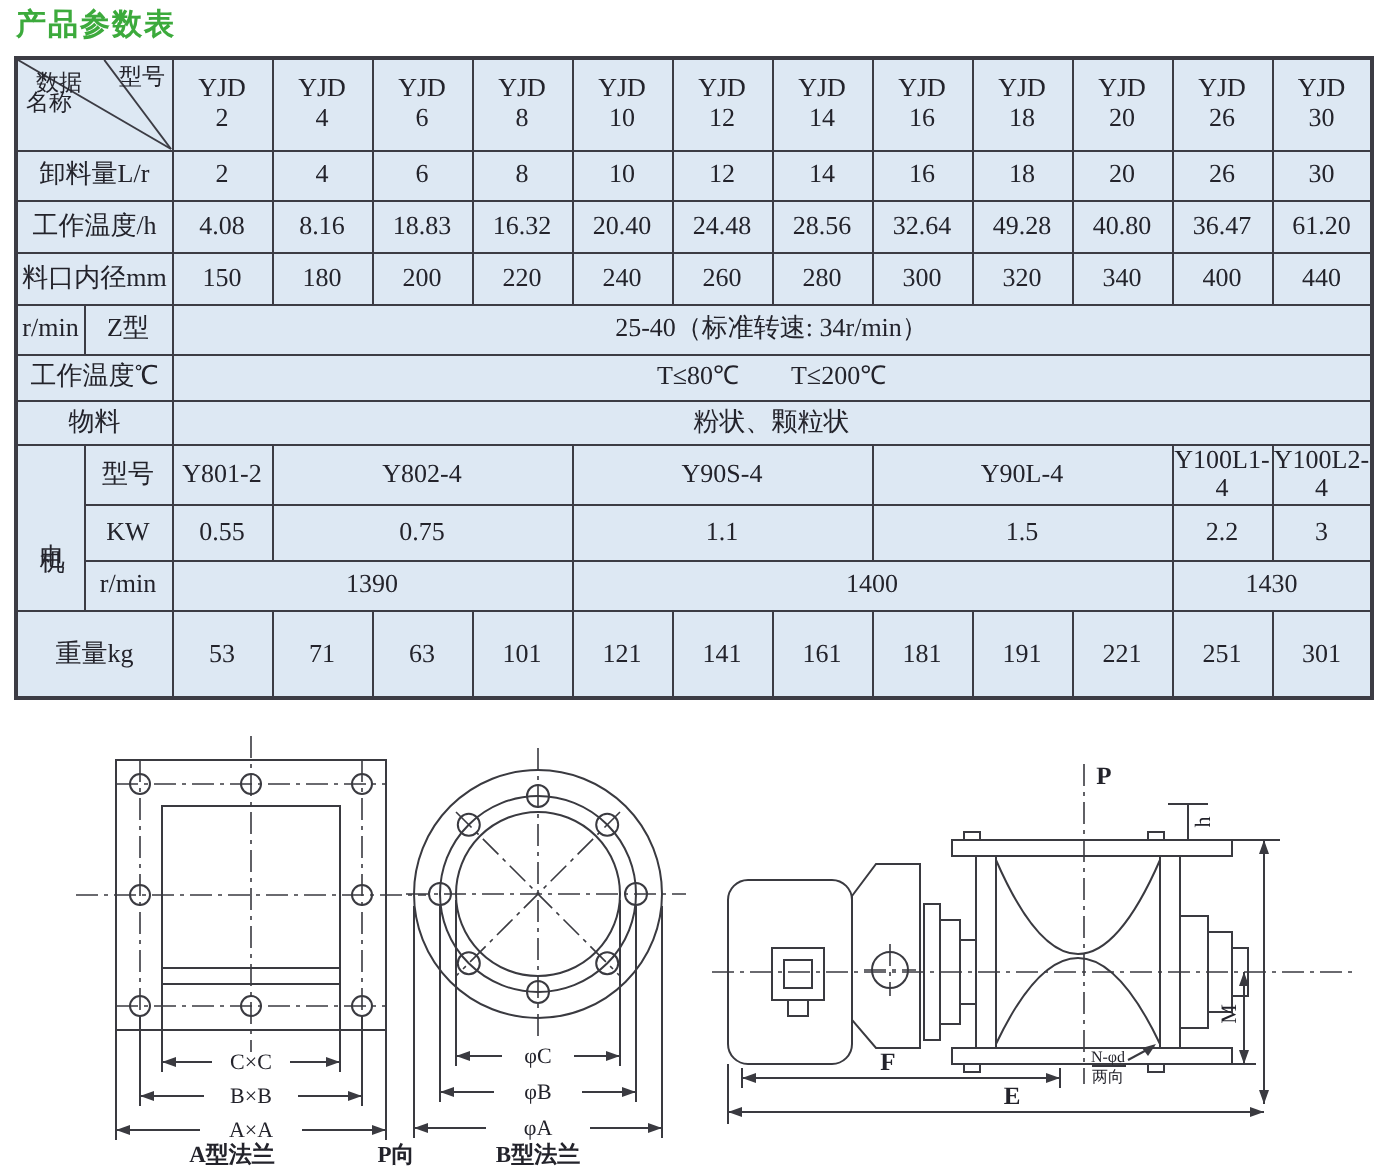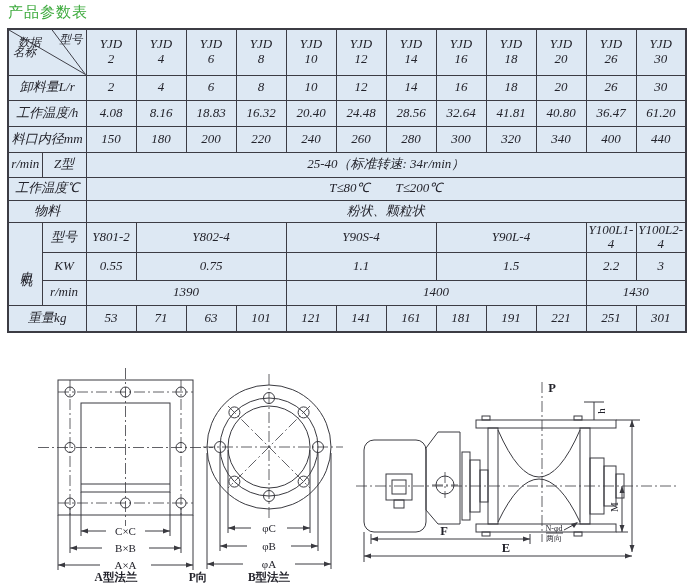--- a/index.html
+++ b/index.html
@@ -2,38 +2,38 @@
 <html><head>
 <meta charset="utf-8">
 <style>
   html,body{margin:0;padding:0;}
   body{
     width:700px;height:583px;position:relative;background:#ffffff;
     font-family:"Liberation Serif",serif;color:#23232b;overflow:hidden;
   }
   .page-title{
     position:absolute;top:3px;left:8px;
-    font-family:"Liberation Sans",sans-serif;font-weight:normal;
+    font-family:"Liberation Sans",sans-serif;font-weight:bold;
     font-size:15px;color:#3caa3c;letter-spacing:1px;
   }
   table.spec{
     position:absolute;top:28px;left:7px;width:679px;
     border-collapse:collapse;table-layout:fixed;
-    background:#dde8f3;border:2px solid #3c3c44;font-style:italic;
+    background:#dde8f3;border:2px solid #3c3c44;
   }
   table.spec th,table.spec td{
     border:1px solid #3c3c44;text-align:center;vertical-align:middle;
     font-weight:normal;font-size:13px;padding:0;line-height:1.1;
     font-family:"Liberation Serif",serif;color:#23232b;overflow:hidden;
   }
   tr.r-head{height:46px}
   tr.r1{height:25px} tr.r2{height:26px} tr.r3{height:26px}
   tr.r4{height:25px} tr.r5{height:23px} tr.r6{height:22px}
   tr.r7{height:30px} tr.r8{height:28px} tr.r9{height:25px}
-  tr.r10{height:27px}
+  tr.r10{height:44px}
   th.lbl{font-size:12.5px}
   td.small{font-size:10.5px}
   th.corner{position:relative;padding:0}
   th.corner svg{position:absolute;left:0;top:0;width:100%;height:100%}
   th.corner span{position:absolute;font-size:11.5px}
   .c-data{top:6px;left:9px}
   .c-model{top:3px;right:3px}
   .c-name{bottom:16px;left:4px}
   .vert{writing-mode:vertical-rl;text-orientation:upright;letter-spacing:3px;font-size:12.5px}
   .model-cell div{line-height:1.15}
@@ -151,21 +151,21 @@
   <tr class="r2">
     <th class="lbl" colspan="2">工作温度/h</th>
     <td>4.08</td>
     <td>8.16</td>
     <td>18.83</td>
     <td>16.32</td>
     <td>20.40</td>
     <td>24.48</td>
     <td>28.56</td>
     <td>32.64</td>
-    <td>41.81</td>
+    <td>49.28</td>
     <td>40.80</td>
     <td>36.47</td>
     <td>61.20</td>
   </tr>
   <tr class="r3">
     <th class="lbl" colspan="2">料口内径mm</th>
     <td>150</td>
     <td>180</td>
     <td>200</td>
     <td>220</td>

